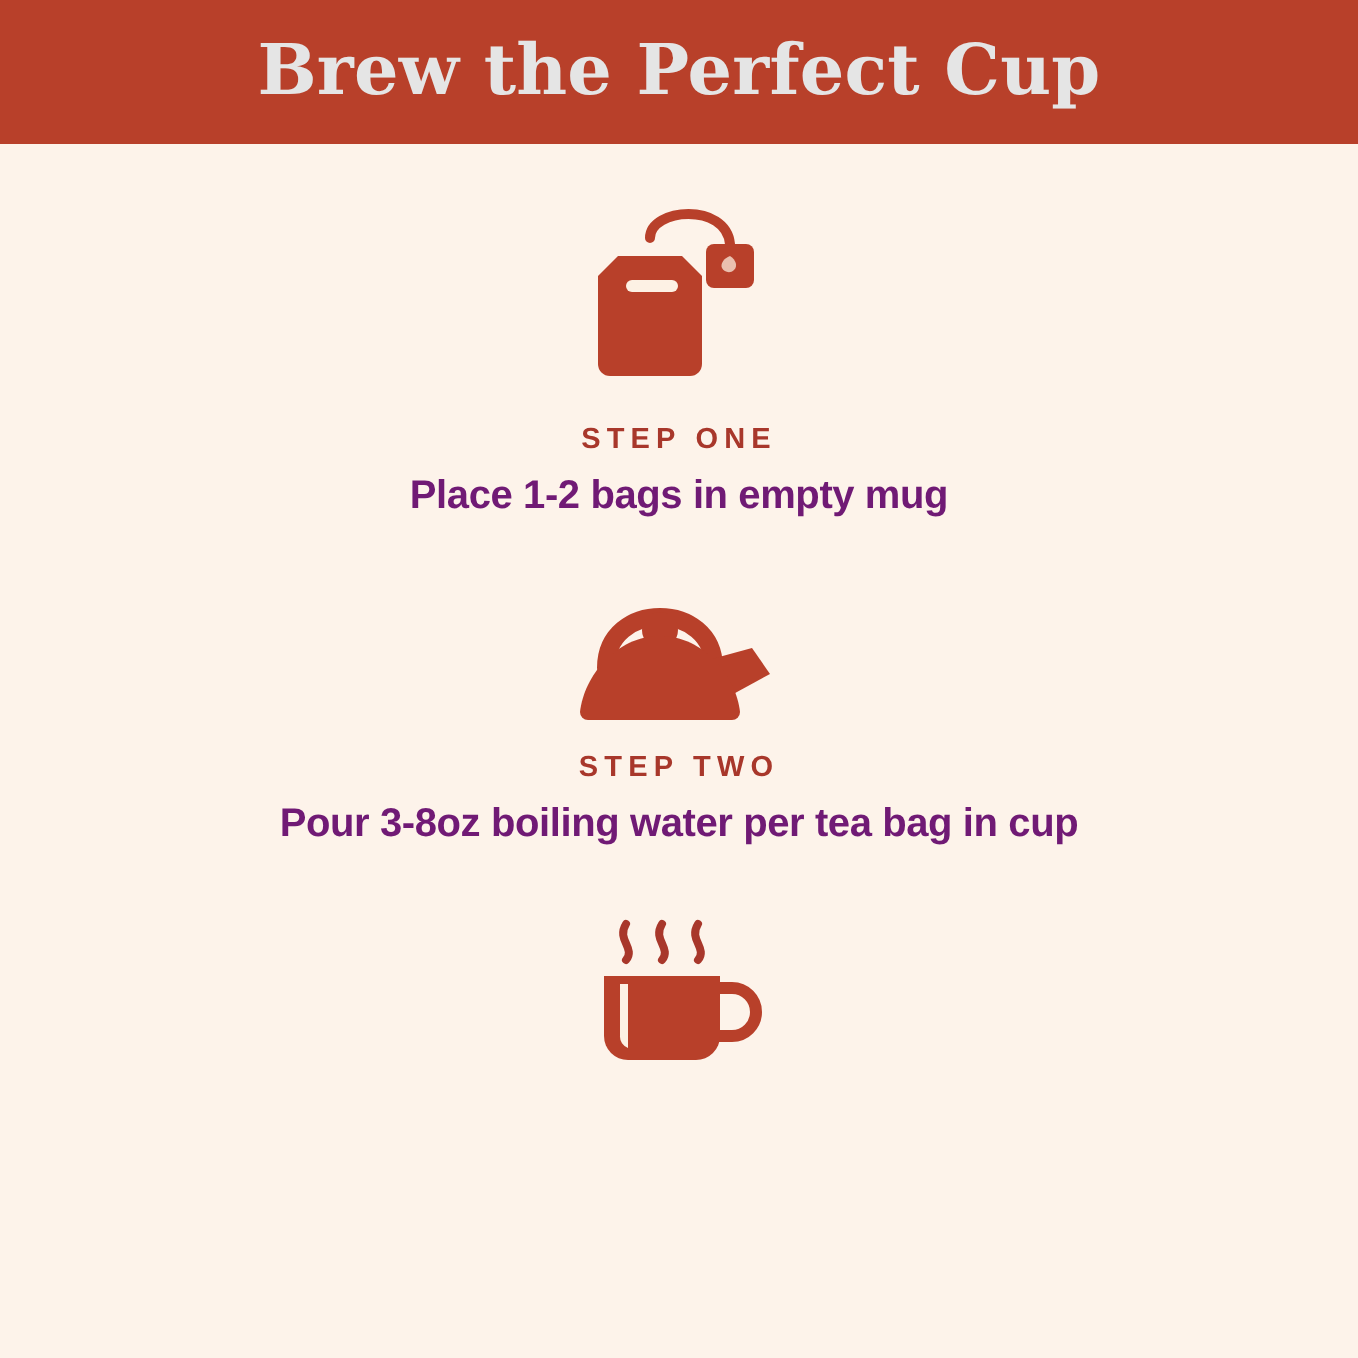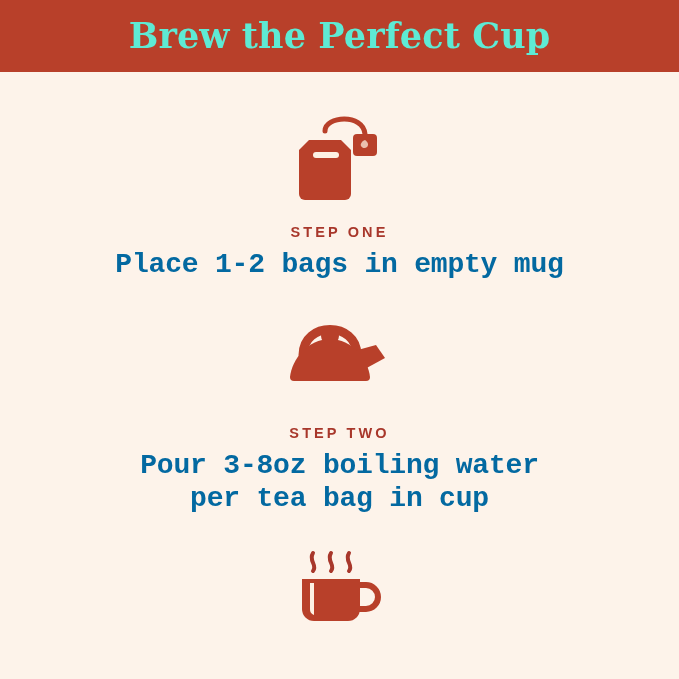--- a/index.html
+++ b/index.html
@@ -26,75 +26,74 @@
   .header-band {
     width: 100%;
     height: 72px;
     background: #b8402a;
     display: flex;
     align-items: center;
     justify-content: center;
     flex: 0 0 auto;
   }
   .header-title {
-    color: #5eead4;
+    color: #e5e5e5;
     font-family: "DejaVu Serif", "Liberation Serif", serif;
     font-weight: bold;
     font-size: 35px;
     letter-spacing: 0.1px;
     line-height: 1;
     white-space: nowrap;
     margin-top: -2px;
   }
 
   
   .steps {
     flex: 1 1 auto;
     display: flex;
     flex-direction: column;
     justify-content: flex-start;
     align-items: flex-end;
-    padding-top: 36px;
+    padding-top: 24px;
   }
   .step {
     width: 100%;
     display: flex;
     flex-direction: column;
     align-items: center;
   }
   .step-icon {
     display: block;
     line-height: 0;
   }
   .step-label {
     color: #a8372b;
     font-size: 14.5px;
     font-weight: bold;
     letter-spacing: 3.1px;
     text-transform: uppercase;
     text-align: center;
   }
   .step-desc {
-    color: #0369a1;
-    font-size: 28px;
+    color: #701a75;
+    font-size: 20px;
     font-weight: bold;
     text-align: center;
     line-height: 1.16;
     letter-spacing: -0.2px;
     max-width: 560px;
-    font-family: Liberation Mono, monospace;
   }
 
   
   #step-one .step-icon { margin-top: 6px; }
   #step-one .step-label { margin-top: 18px; }
   #step-one .step-desc { margin-top: 9px; }
 
   #step-two { margin-top: 30px; }
-  #step-two .step-label { margin-top: 38px; }
+  #step-two .step-label { margin-top: 10px; }
   #step-two .step-desc { margin-top: 9px; }
 
   #step-three { margin-top: 30px; }
   #step-three .step-label { margin-top: 20px; }
   #step-three .step-desc { margin-top: 9px; }
 </style>
 </head>
 <body>
 
 <div class="infographic">

